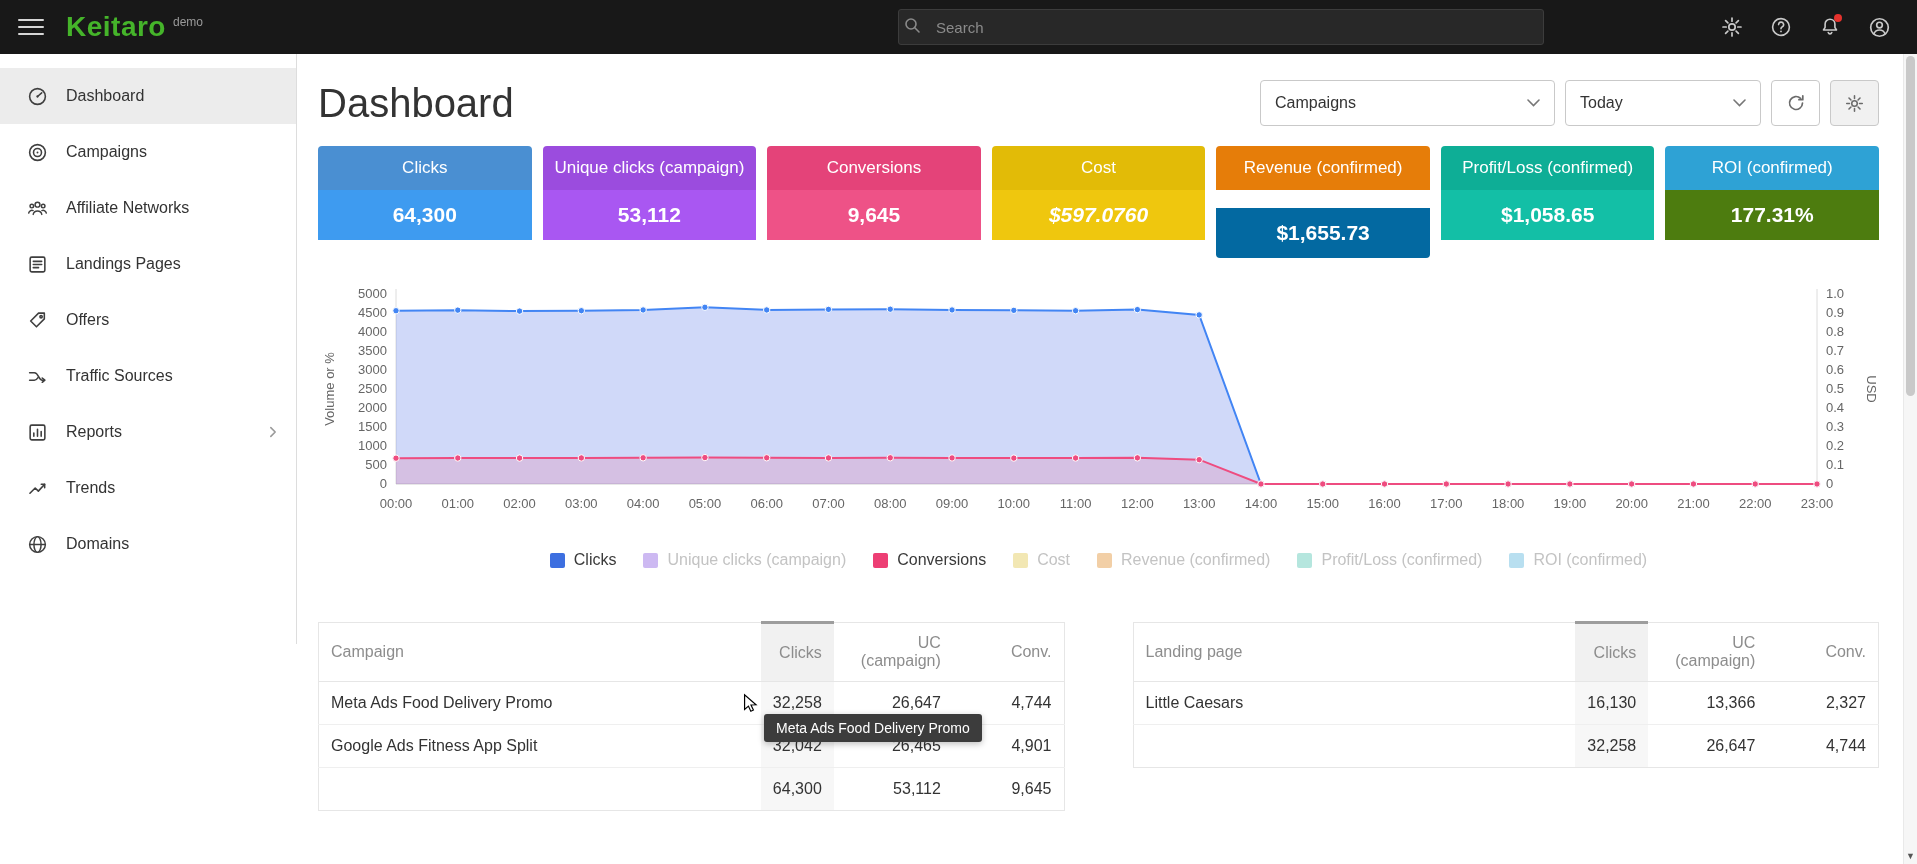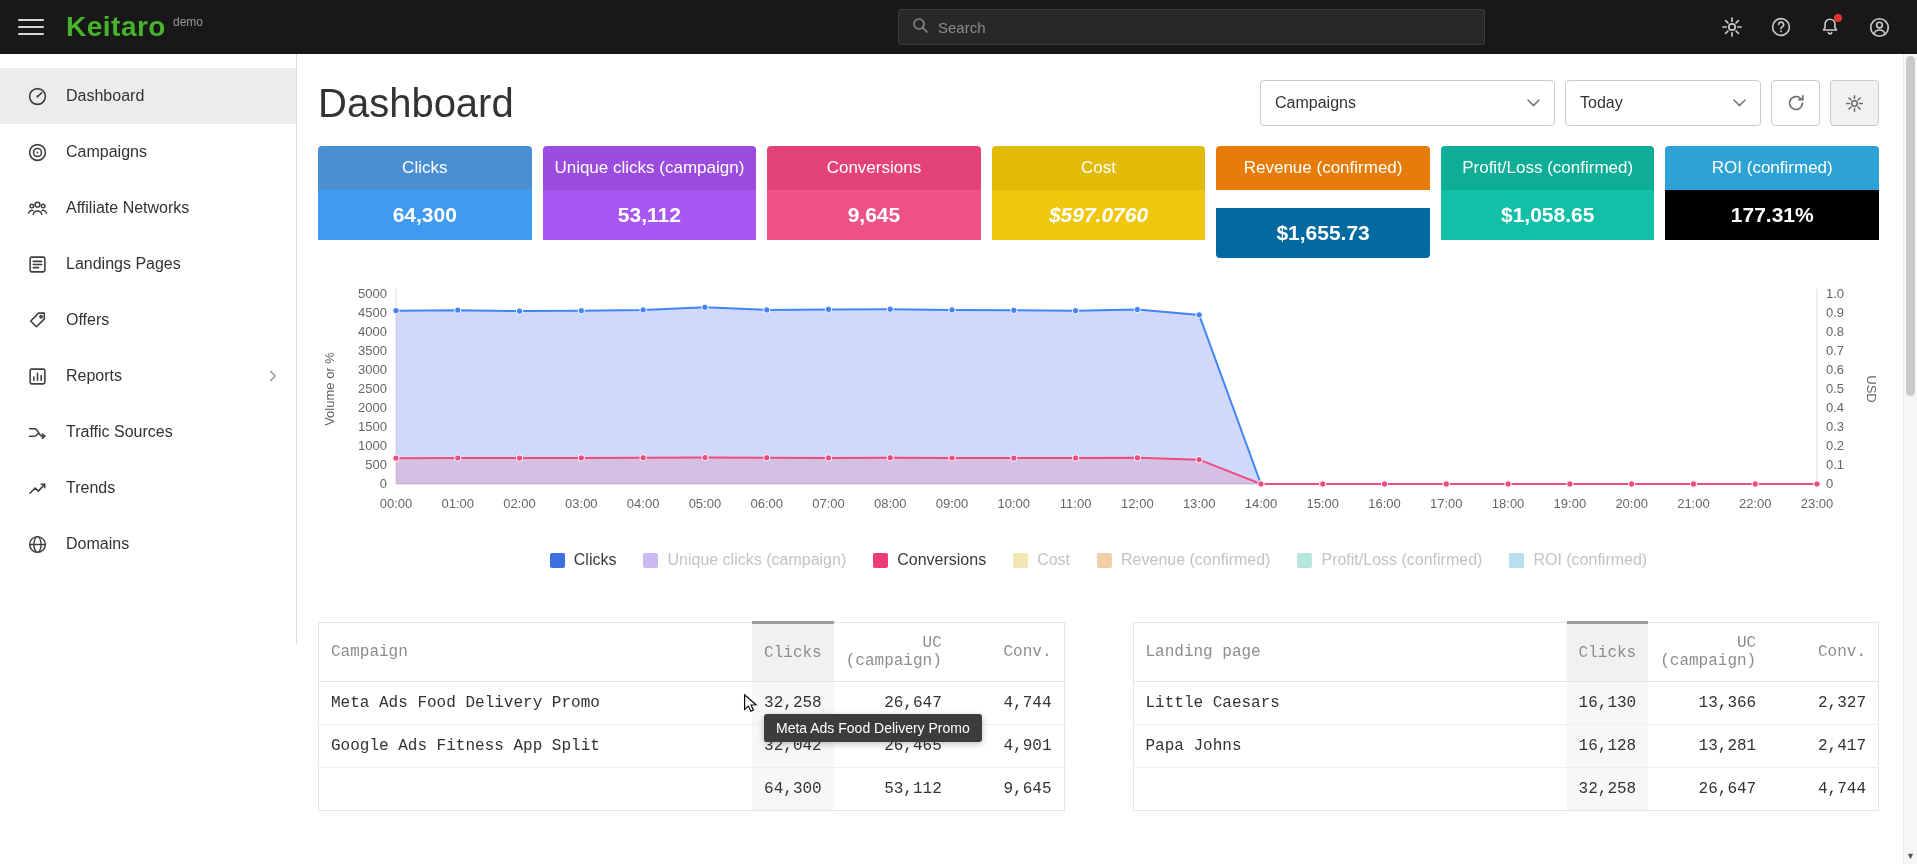--- a/index.html
+++ b/index.html
@@ -7,23 +7,23 @@
     font-family:"Liberation Sans", sans-serif; color:#333; }
 
   
   .topbar { height:54px; background:#181818; display:flex; align-items:center;
     padding:0 26px 0 18px; position:relative; z-index:5; }
   .hamburger { width:26px; display:flex; flex-direction:column; gap:5px; cursor:pointer; }
   .hamburger span { height:2px; background:#d6d6d6; border-radius:1px; }
   .logo-wrap { display:flex; align-items:flex-start; margin-left:22px; }
   .logo { font-size:28px; font-weight:700; color:#45b42a; letter-spacing:.5px; line-height:1; }
   .logo-env { font-size:12px; color:#9a9a9a; margin-left:7px; margin-top:2px; }
-  .searchbox { position:absolute; left:898px; top:9px; width:587px; height:36px;
+  .searchbox { position:absolute; left:898px; top:9px; width:646px; height:36px;
     background:#282828; border:1px solid #3c3c3c; border-radius:3px;
-    display:flex; align-items:center; padding:0 12px; gap:9px; }
+    display:flex; align-items:center; padding:0 4px; gap:15px; }
   .searchbox input { flex:1; background:transparent; border:none; outline:none;
     color:#ddd; font-size:15px; font-family:inherit; }
   .searchbox input::placeholder { color:#8b8b8b; }
   .topbar-icons { margin-left:auto; display:flex; align-items:center; gap:27px; }
   .tb-icon { position:relative; display:flex; cursor:pointer; }
   .bell-dot { position:absolute; top:-2px; right:-1px; width:8px; height:8px;
     background:#e5322d; border-radius:50%; }
 
   
   .app { display:flex; height:590px; }
@@ -58,21 +58,21 @@
   #chart-svg { width:100%; display:block; }
   .tick { font-size:13px; fill:#666; font-family:"Liberation Sans", sans-serif; }
 
   .legend { margin-top:14px; display:flex; justify-content:center; align-items:center;
     gap:27px; font-size:16px; color:#3a3a3a; }
   .legend-item { display:flex; align-items:center; gap:9px; cursor:pointer; }
   .legend-item.off { color:#c3c3c3; }
   .swatch { width:15px; height:15px; border-radius:2px; flex-shrink:0; }
 
   
-  .tables { display:flex; gap:68px; margin-top:52px;font-family:Liberation Mono, monospace; }
+  .tables { display:flex; gap:68px; margin-top:52px; }
   .table-card { flex:1; }
   table.data-table { width:100%; border-collapse:collapse; font-size:16px; color:#333;
     border:1px solid #e6e6e6; background:#fff; }
   .data-table th { font-weight:400; color:#8d8d8d; text-align:left;
     padding:11px 12px; border-bottom:1px solid #e6e6e6; cursor:pointer; }
   .data-table th.num, .data-table td.num { text-align:right; }
   .data-table th.sorted { background:#f1f1f1; border-top:3px solid #9d9d9d; }
   .data-table td { padding:12px 12px; border-bottom:1px solid #efefef; }
   .data-table td.sorted { background:#f7f7f7; }
   .data-table tfoot td { border-bottom:none; border-top:1px solid #e6e6e6; }
@@ -196,41 +196,41 @@
       <span class="side-icon">
         <svg width="21" height="21" viewBox="0 0 20 20" fill="none" stroke="#3f3f3f" stroke-width="1.5" stroke-linejoin="round">
             <path d="M11 3h5.5v5.5L9 16 3.5 10.5 11 3z"></path>
             <circle cx="13.4" cy="6.4" r="1.1"></circle>
           </svg>
       </span>
       <span>Offers</span>
     </div>
     <div class="side-item">
       <span class="side-icon">
+        <svg width="21" height="21" viewBox="0 0 20 20" fill="none" stroke="#3f3f3f" stroke-width="1.5" stroke-linecap="round" stroke-linejoin="round">
+            <path d="M2.5 6.5h4.5c4 0 4 7 7.5 7h2"></path>
+            <path d="M2.5 13.5h4.5c1.7 0 2.7-1.2 3.5-2.4"></path>
+            <path d="M14.5 11.5l2.5 2-2.5 2"></path>
+          </svg>
+      </span>
+      <span>Traffic Sources</span>
+    </div>
+    <div class="side-item">
+      <span class="side-icon">
         <svg width="21" height="21" viewBox="0 0 20 20" fill="none" stroke="#3f3f3f" stroke-width="1.5" stroke-linecap="round">
             <rect x="3" y="3" width="14" height="14" rx="1.5"></rect>
             <path d="M6.5 13.5v-3M10 13.5V7M13.5 13.5V9"></path>
           </svg>
       </span>
       <span>Reports</span>
       <span class="side-chevron">
         <svg width="14" height="14" viewBox="0 0 16 16" fill="none" stroke="#9a9a9a" stroke-width="1.8" stroke-linecap="round" stroke-linejoin="round">
             <path d="M5.5 3l5 5-5 5"></path>
           </svg>
       </span>
-    </div>
-    <div class="side-item">
-      <span class="side-icon">
-        <svg width="21" height="21" viewBox="0 0 20 20" fill="none" stroke="#3f3f3f" stroke-width="1.5" stroke-linecap="round" stroke-linejoin="round">
-            <path d="M2.5 6.5h4.5c4 0 4 7 7.5 7h2"></path>
-            <path d="M2.5 13.5h4.5c1.7 0 2.7-1.2 3.5-2.4"></path>
-            <path d="M14.5 11.5l2.5 2-2.5 2"></path>
-          </svg>
-      </span>
-      <span>Traffic Sources</span>
     </div>
     <div class="side-item">
       <span class="side-icon">
         <svg width="21" height="21" viewBox="0 0 20 20" fill="none" stroke="#3f3f3f" stroke-width="1.5" stroke-linecap="round" stroke-linejoin="round">
             <path d="M2.8 14.5l5-5 3 3 6-6.5"></path>
             <path d="M13.6 6h3.2v3.2"></path>
           </svg>
       </span>
       <span>Trends</span>
     </div>
@@ -297,21 +297,21 @@
       <div class="metric-card">
         <div class="metric-label" style="background: rgb(230, 125, 9);">Revenue (confirmed)</div>
         <div class="metric-value" style="background: #0369a1; margin-top: 18px;">$1,655.73</div>
       </div>
       <div class="metric-card">
         <div class="metric-label" style="background: rgb(14, 174, 150);">Profit/Loss (confirmed)</div>
         <div class="metric-value" style="background: rgb(19, 191, 166);">$1,058.65</div>
       </div>
       <div class="metric-card">
         <div class="metric-label" style="background: rgb(46, 162, 213);">ROI (confirmed)</div>
-        <div class="metric-value" style="background: #000000;">177.31%</div>
+        <div class="metric-value" style="background: #4d7c0f;">177.31%</div>
       </div>
     </div>
 
     <div class="chart-wrap">
       <svg id="chart-svg" viewBox="0 0 1561 253">
           <line x1="78" y1="5" x2="78" y2="200" stroke="#dcdcdc"></line>
           <line x1="1499" y1="5" x2="1499" y2="200" stroke="#dcdcdc"></line>
           <line x1="78" y1="200" x2="1499" y2="200" stroke="#cfcfcf"></line>
           <text class="tick" x="69" y="204" text-anchor="end">0</text>
           <text class="tick" x="69" y="185" text-anchor="end">500</text>
@@ -493,26 +493,20 @@
               <th class="col-conv num">Conv.</th>
             </tr>
           </thead>
           <tbody>
             <tr>
               <td>Little Caesars</td>
               <td class="num sorted">16,130</td>
               <td class="num">13,366</td>
               <td class="num">2,327</td>
             </tr>
-            <tr>
-              <td>Papa Johns</td>
-              <td class="num sorted">16,128</td>
-              <td class="num">13,281</td>
-              <td class="num">2,417</td>
-            </tr>
           </tbody>
           <tfoot>
             <tr>
               <td></td>
               <td class="num sorted">32,258</td>
               <td class="num">26,647</td>
               <td class="num">4,744</td>
             </tr>
           </tfoot>
         </table>

